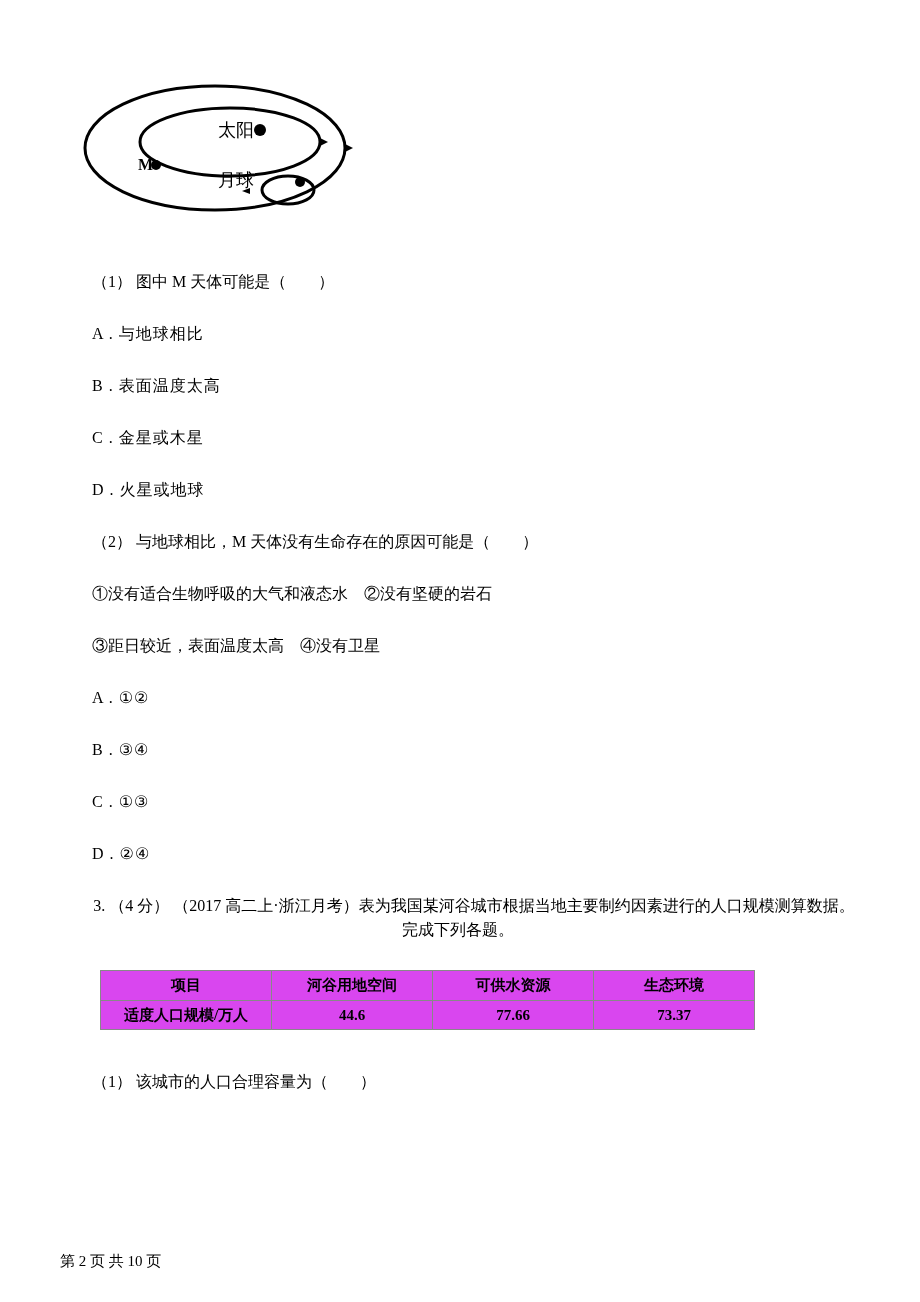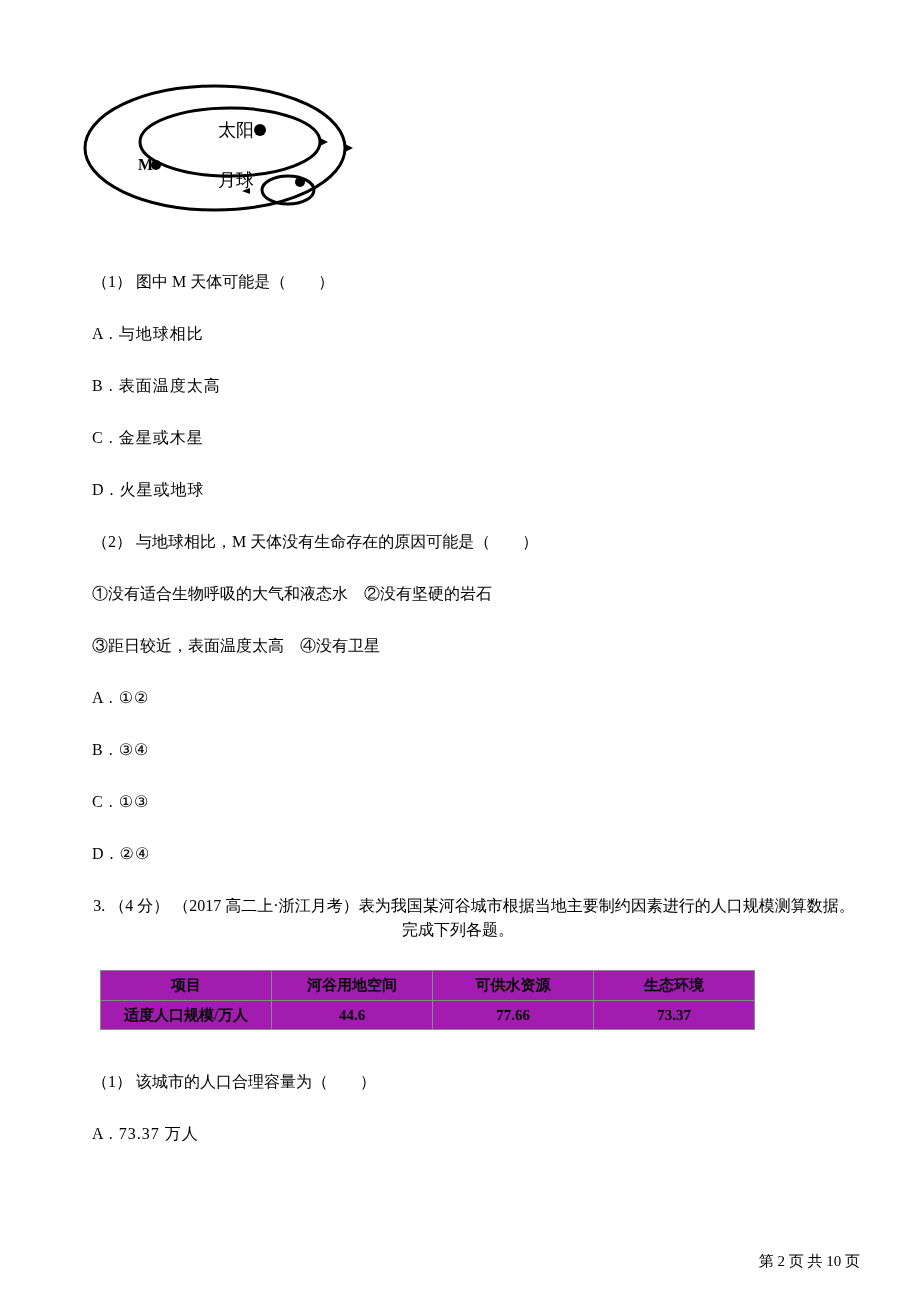--- a/index.html
+++ b/index.html
@@ -42,34 +42,34 @@
   table.data {
     border-collapse: collapse;
     font-family: "SimSun", serif;
     font-size: 15px;
   }
   table.data td, table.data th {
     border: 1px solid #888;
     padding: 3px 10px;
     text-align: center;
     font-weight: bold;
-    background: #a21caf;
+    background: #d946ef;
   }
   table.data th {
     font-weight: bold;
   }
   .col1 { width: 150px; }
   .col2 { width: 140px; }
   .col3 { width: 140px; }
   .col4 { width: 140px; }
   .footer {
     position: absolute;
     bottom: 30px;
     width: 800px;
-    text-align: right;
+    text-align: left;
     font-size: 15px;
   }
   .orbit-svg {
     display: block;
   }
 </style>
 </head>
 <body>
 
 <div class="page">
@@ -130,16 +130,15 @@
         <td>适度人口规模/万人</td>
         <td>44.6</td>
         <td>77.66</td>
         <td>73.37</td>
       </tr>
     </tbody>
       </table>
   </div>
 
   <p class="para">（1） 该城市的人口合理容量为（　　）</p>
-  <p class="option">A . 73.37 万人</p>
 
   <div class="footer">第 2 页 共 10 页</div>
 </div>
 
 </body></html>

